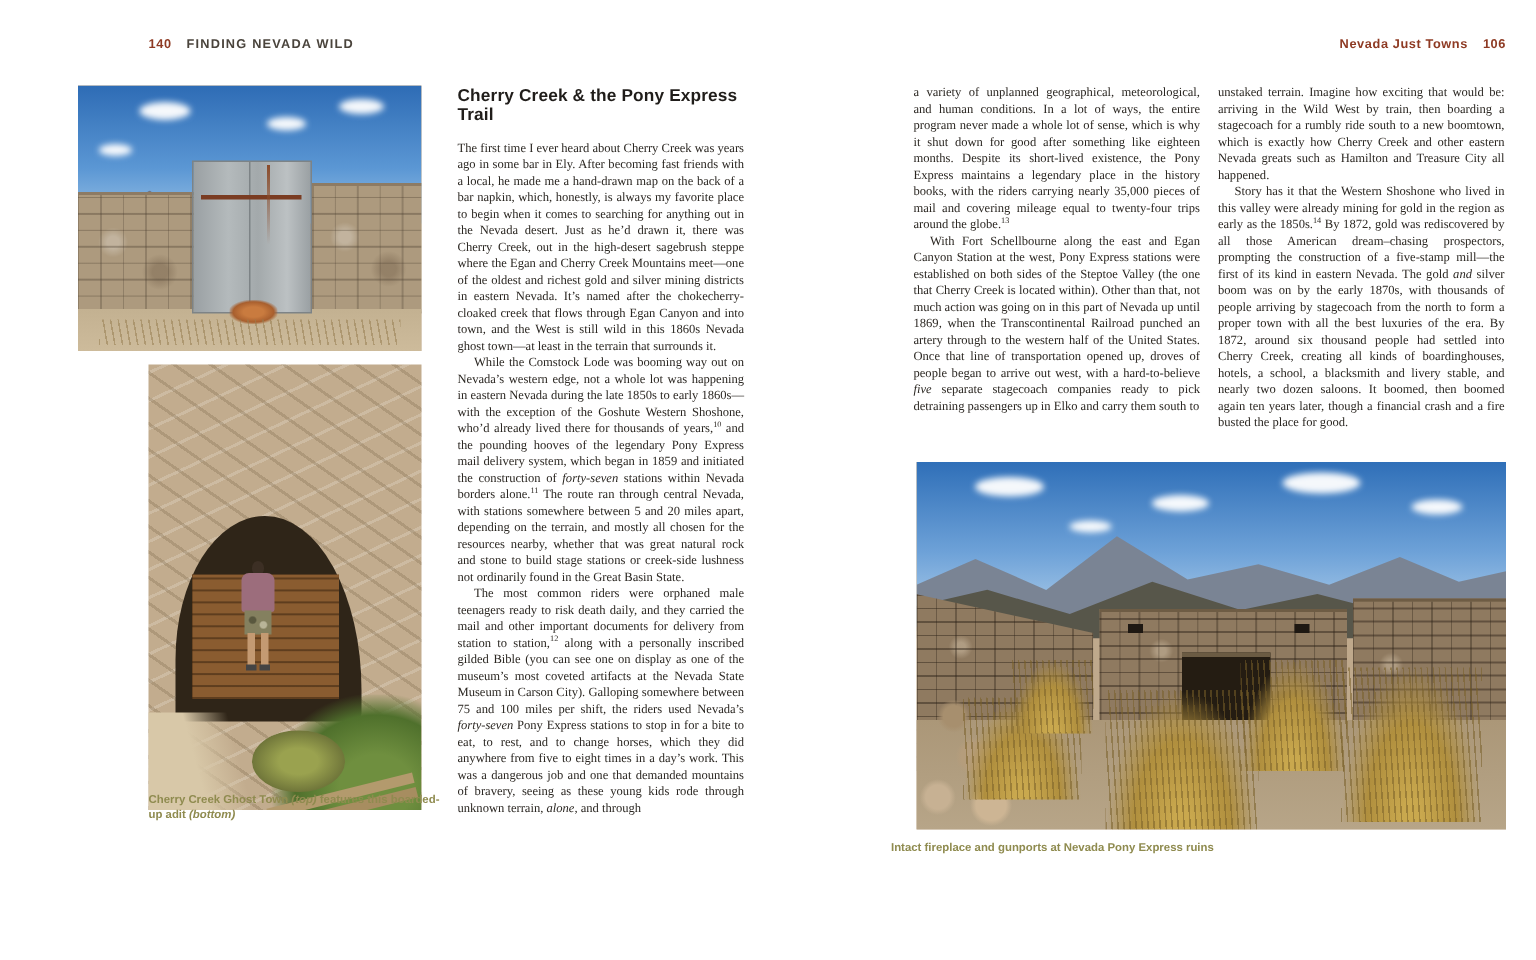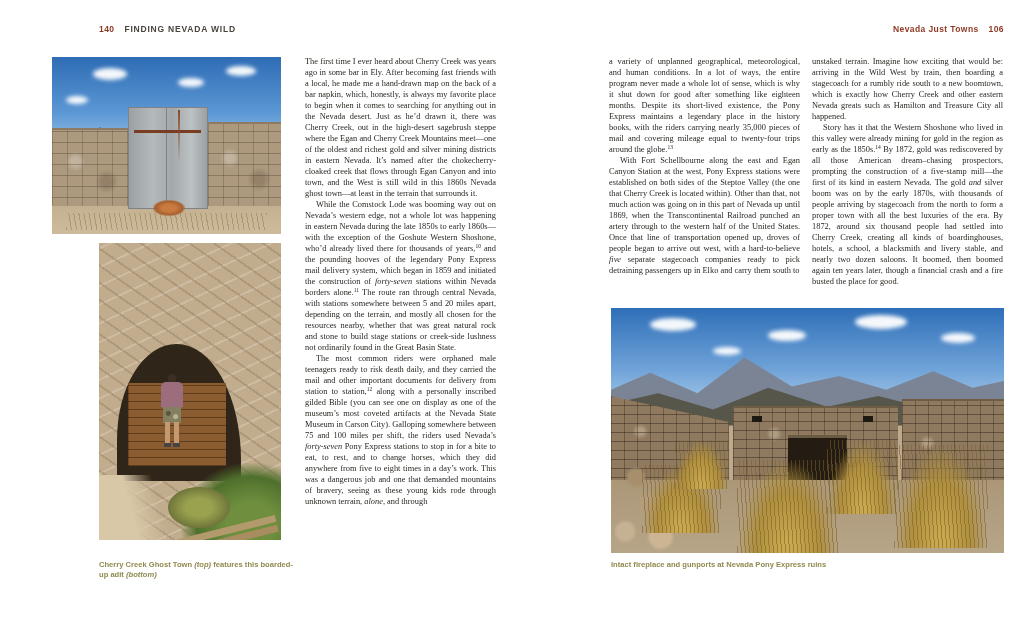--- a/index.html
+++ b/index.html
@@ -20,22 +20,22 @@
   #col1 { left:261px; }
   #col2 { left:565px; }
   #col3 { left:768px; }
   .article-title { font-family:"Liberation Sans", sans-serif; font-size:11.5px; line-height:13px; font-weight:bold; color:#201d1a; margin:2px 0 9px 0; text-align:left; letter-spacing:.1px; }
   .col p { margin:0; }
   .col p.ind { text-indent:11px; }
   sup { font-size:5.5px; line-height:0; vertical-align:3.5px; }
 
   
   .caption { position:absolute; font-family:"Liberation Sans", sans-serif; font-weight:bold; font-size:7.6px; line-height:10px; color:#8f8b4f; text-align:left; }
-  #cap-left { left:55px; top:560px; width:195px; }
-  #cap-right { left:567px; top:560px; width:360px; }
+  #cap-left { left:55px; top:528px; width:195px; }
+  #cap-right { left:550px; top:560px; width:360px; }
 
   
   .photo { position:absolute; overflow:hidden; background:#bfa98c; }
   .layer { position:absolute; }
 
   
   #photo-ruin { left:8px; top:57px; width:229px; height:177px; }
   #photo-ruin .sky { left:0; top:0; width:100%; height:52%; background:linear-gradient(#2e6cb5,#5b97d4 60%,#9cc3e6); }
   .cloud { position:absolute; background:#fff; border-radius:50%; filter:blur(2px); opacity:.95; }
   #photo-ruin .mtn { left:0; top:38%; width:38%; height:16%; background:#6b7486; clip-path:polygon(0 100%,0 20%,30% 55%,55% 10%,80% 70%,100% 100%); }
@@ -146,20 +146,21 @@
     </div>
     <div class="layer veg"></div>
     <div class="layer pool"></div>
     <div class="layer path"></div>
     <div class="layer plank"></div>
   </figure>
 
   <figcaption class="caption" id="cap-left">Cherry Creek Ghost Town <i>(top)</i> features this boarded-up adit <i>(bottom)</i></figcaption>
 
   <section class="col" id="col1">
+    <h2 class="article-title">Cherry Creek &amp; the Pony Express Trail</h2>
     <p>The first time I ever heard about Cherry Creek was years ago in some bar in Ely. After becoming fast friends with a local, he made me a hand-drawn map on the back of a bar napkin, which, honestly, is always my favorite place to begin when it comes to searching for anything out in the Nevada desert. Just as he’d drawn it, there was Cherry Creek, out in the high-desert sagebrush steppe where the Egan and Cherry Creek Mountains meet—one of the oldest and richest gold and silver mining districts in eastern Nevada. It’s named after the chokecherry-cloaked creek that flows through Egan Canyon and into town, and the West is still wild in this 1860s Nevada ghost town—at least in the terrain that surrounds it.</p>
     <p class="ind">While the Comstock Lode was booming way out on Nevada’s western edge, not a whole lot was happening in eastern Nevada during the late 1850s to early 1860s—with the exception of the Goshute Western Shoshone, who’d already lived there for thousands of years,<sup>10</sup> and the pounding hooves of the legendary Pony Express mail delivery system, which began in 1859 and initiated the construction of <i>forty-seven</i> stations within Nevada borders alone.<sup>11</sup> The route ran through central Nevada, with stations somewhere between 5 and 20 miles apart, depending on the terrain, and mostly all chosen for the resources nearby, whether that was great natural rock and stone to build stage stations or creek-side lushness not ordinarily found in the Great Basin State.</p>
     <p class="ind">The most common riders were orphaned male teenagers ready to risk death daily, and they carried the mail and other important documents for delivery from station to station,<sup>12</sup> along with a personally inscribed gilded Bible (you can see one on display as one of the museum’s most coveted artifacts at the Nevada State Museum in Carson City). Galloping somewhere between 75 and 100 miles per shift, the riders used Nevada’s <i>forty-seven</i> Pony Express stations to stop in for a bite to eat, to rest, and to change horses, which they did anywhere from five to eight times in a day’s work. This was a dangerous job and one that demanded mountains of bravery, seeing as these young kids rode through unknown terrain, <i>alone</i>, and through</p>
   </section>
 
   <section class="col" id="col2">
     <p>a variety of unplanned geographical, meteorological, and human conditions. In a lot of ways, the entire program never made a whole lot of sense, which is why it shut down for good after something like eighteen months. Despite its short-lived existence, the Pony Express maintains a legendary place in the history books, with the riders carrying nearly 35,000 pieces of mail and covering mileage equal to twenty-four trips around the globe.<sup>13</sup></p>
     <p class="ind">With Fort Schellbourne along the east and Egan Canyon Station at the west, Pony Express stations were established on both sides of the Steptoe Valley (the one that Cherry Creek is located within). Other than that, not much action was going on in this part of Nevada up until 1869, when the Transcontinental Railroad punched an artery through to the western half of the United States. Once that line of transportation opened up, droves of people began to arrive out west, with a hard-to-believe <i>five</i> separate stagecoach companies ready to pick detraining passengers up in Elko and carry them south to</p>
   </section>
 

